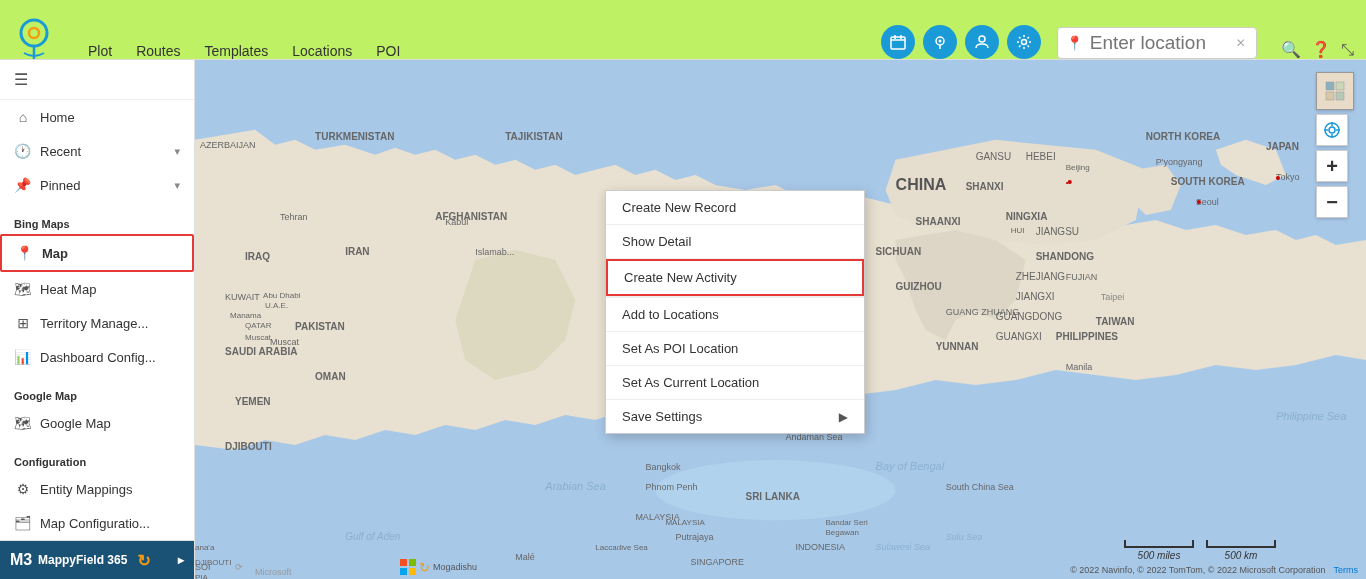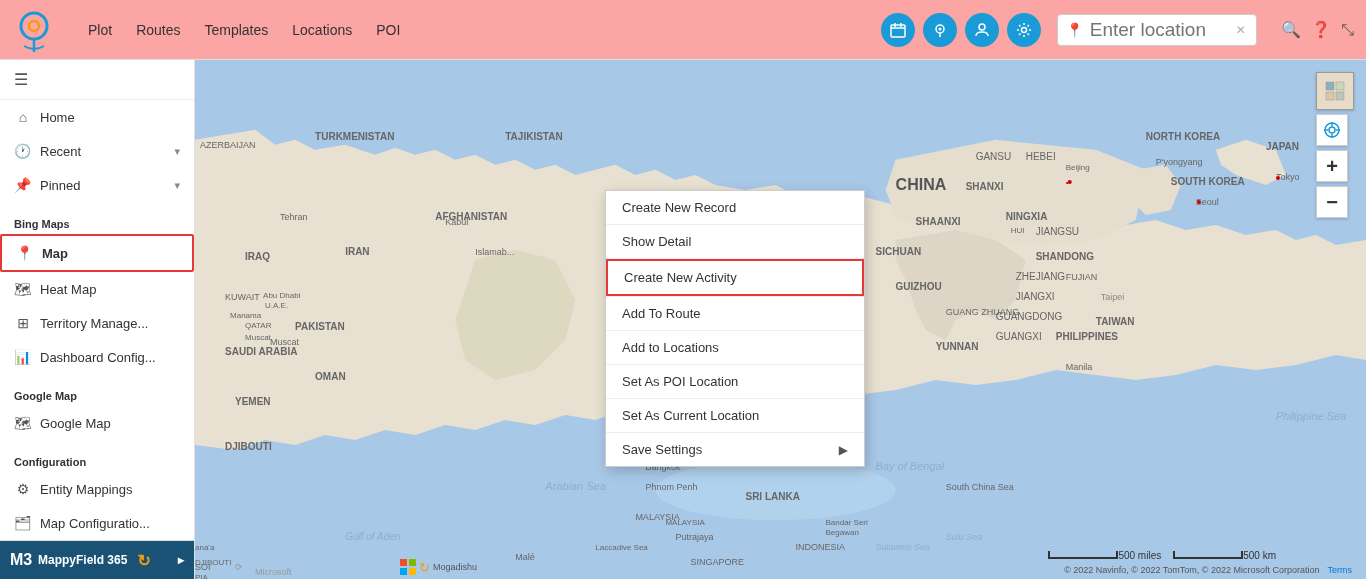--- a/index.html
+++ b/index.html
@@ -1,24 +1,24 @@
 <!DOCTYPE html>
 <html><head>
   <meta charset="utf-8">
   <style>
     * { margin: 0; padding: 0; box-sizing: border-box; }
     body { font-family: 'Segoe UI', Arial, sans-serif; width: 1366px; height: 579px; overflow: hidden; display: flex; flex-direction: column; }
 
     
     .header {
       height: 60px;
-      background: #fca5a5;
+      background: #bef264;
       border-bottom: 1px solid #ddd;
       display: flex;
-      align-items: center;
+      align-items: flex-end;
       padding: 0 12px;
       gap: 16px;
       flex-shrink: 0;
       z-index: 100;
     }
     .header-logo {
       display: flex;
       align-items: center;
       margin-right: 16px;
     }
@@ -234,22 +234,23 @@
       display: flex;
       align-items: center;
       justify-content: center;
       cursor: pointer;
       font-size: 16px;
       color: #555;
       box-shadow: 0 1px 3px rgba(0,0,0,0.2);
     }
     .scale-bar {
       display: flex;
-      flex-direction: row;
-      align-items: center;
+      flex-direction: column;
+      align-items: center;
+      font-style: italic;
     }
     .scale-line {
       height: 8px;
       border-left: 2px solid #333;
       border-right: 2px solid #333;
       border-bottom: 2px solid #333;
     }
     .scale-text { font-size: 10px; color: #333; margin-top: 2px; }
     .map-microsoft-logo {
       position: absolute;
@@ -543,23 +544,20 @@
       </div>
       <div class="context-menu-divider"></div>
       <div class="context-menu-item">
         <span>Show Detail</span>
       </div>
       <div class="context-menu-divider"></div>
       <div class="context-menu-item highlighted">
         <span>Create New Activity</span>
       </div>
       <div class="context-menu-divider"></div>
-      <div class="context-menu-item">
-        <span>Add To Route</span>
-      </div>
       <div class="context-menu-divider"></div>
       <div class="context-menu-item">
         <span>Add to Locations</span>
       </div>
       <div class="context-menu-divider"></div>
       <div class="context-menu-item">
         <span>Set As POI Location</span>
       </div>
       <div class="context-menu-divider"></div>
       <div class="context-menu-item">
@@ -599,19 +597,19 @@
       <div class="scale-bar">
         <div class="scale-line" style="width:70px;"></div>
         <div class="scale-text">500 miles</div>
       </div>
       <div class="scale-bar">
         <div class="scale-line" style="width:70px;"></div>
         <div class="scale-text">500 km</div>
       </div>
     </div>
 
-    <div style="position:absolute; bottom:4px; right:14px; z-index:50; font-size:9px; color:#555; display:flex; gap:8px;margin-left:10px;">
+    <div style="position:absolute; bottom:4px; right:8px; z-index:50; font-size:9px; color:#555; display:flex; gap:8px;margin-left:10px;">
       <span>© 2022 Navinfo, © 2022 TomTom, © 2022 Microsoft Corporation</span>
       <span style="color:#0078d4; cursor:pointer;">Terms</span>
     </div>
   </div>
 
 </div>
 
 </body></html>

